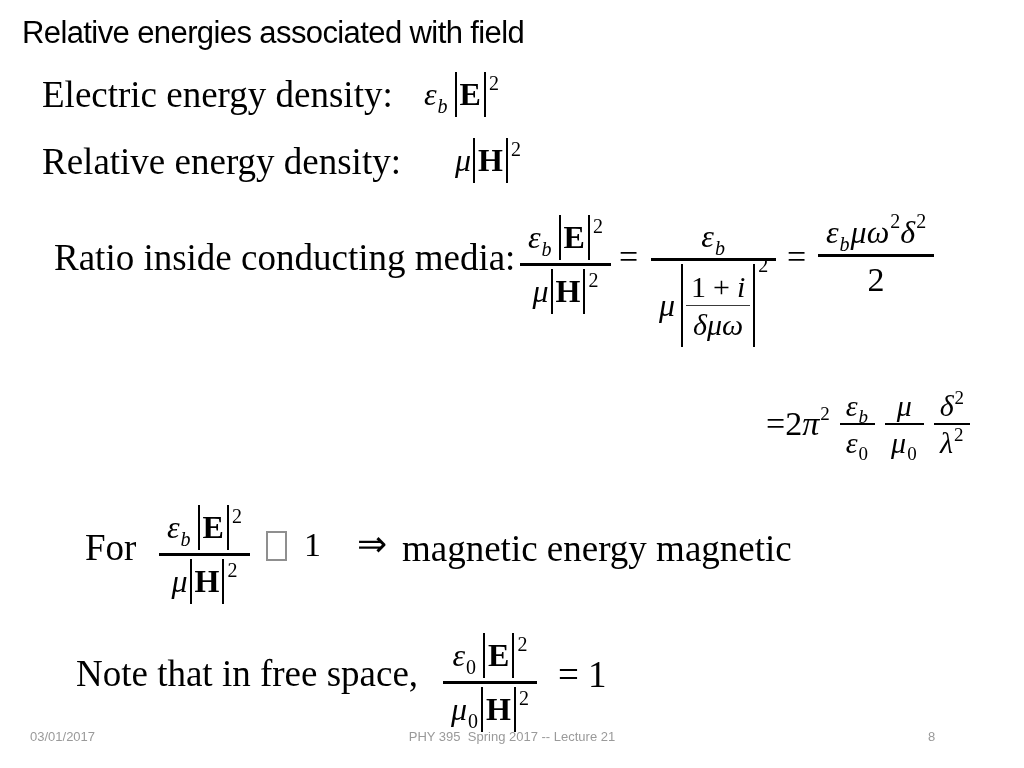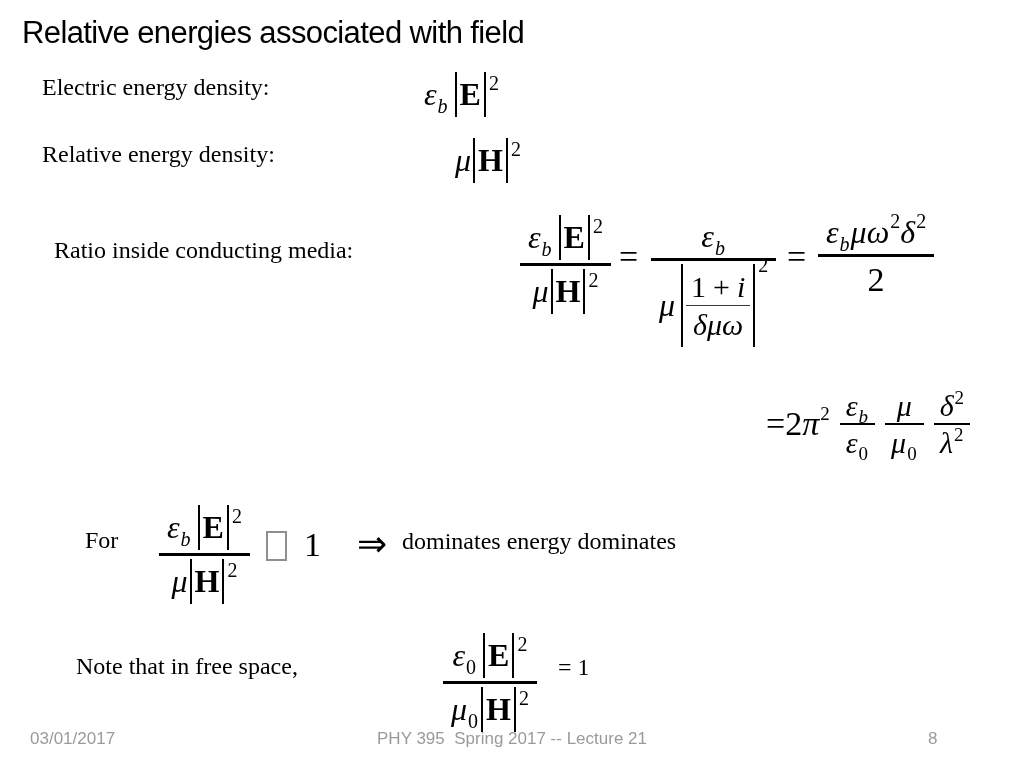--- a/index.html
+++ b/index.html
@@ -6,21 +6,21 @@
   body{
     width:1024px;height:768px;position:relative;overflow:hidden;
     background:#ffffff;color:#000;
     font-family:"Liberation Serif", serif;
   }
   .abs-el{position:absolute;white-space:nowrap;}
   .title{
     font-family:"Liberation Sans", sans-serif;
     font-size:31px;letter-spacing:-0.6px;color:#000;
   }
-  .lbl{font-size:24px;line-height:1.15;}
+  .lbl{font-size:37px;line-height:1.15;}
   .f34{font-size:34px;}
   .f36{font-size:36px;}
   
   .math{font-size:32px;line-height:1.15;}
   .mrow{position:absolute;display:flex;align-items:baseline;white-space:nowrap;}
   .mi{font-style:italic;}
   .mn{font-style:normal;}
   .bv{font-weight:bold;font-style:normal;}
   .sub{font-size:20px;font-style:italic;position:relative;top:8px;line-height:1;margin:0 1px;}
   .sub.rm{font-style:normal;}
@@ -47,21 +47,21 @@
   
   .cfrac{display:inline-flex;flex-direction:column;align-items:center;font-size:30px;line-height:1.1;}
   .cfrac .cnum,.cfrac .cden{display:inline-flex;align-items:baseline;padding:1px 6px;}
   .cfrac .cbar{align-self:stretch;height:0;border-top:2.5px solid #000;}
   .cfrac .sub{font-size:19px;top:7px;}
   .cfrac .sup{font-size:19px;top:-12px;}
   .controw{position:absolute;display:flex;align-items:center;gap:10px;}
   .tofu{position:absolute;width:17px;height:26px;border:2px solid #8f8f8f;background:transparent;}
   .footer{
     position:absolute;top:729px;font-family:"Liberation Sans", sans-serif;
-    font-size:17px;color:#9a9a9a;white-space:pre;
+    font-size:13px;color:#9a9a9a;white-space:pre;
   }
   .footer-center{left:0;right:0;text-align:center;}
 </style>
 </head>
 <body>
 
 <div class="abs-el title" style="left:22px;top:15px">Relative energies associated with field</div>
 
 <div class="abs-el lbl" style="left:42px;top:74px">Electric energy density:</div>
 <div class="mrow math" style="left:424px;top:72px">
@@ -197,21 +197,21 @@
     <span class="mi">μ</span>
     <span class="abs ml2">
         <span class="bv">H</span>
       </span>
       <span class="sup">2</span>
   </div>
 </div>
 <span class="tofu" style="left:266px;top:531px"></span>
 <span class="abs-el mn f34" style="left:304px;top:526px">1</span>
 <span class="abs-el mn f36" style="left:357px;top:523px">⇒</span>
-<span class="abs-el lbl" style="left:402px;top:528px">dominates energy dominates</span>
+<span class="abs-el lbl" style="left:402px;top:528px">magnetic energy magnetic</span>
 
 <div class="abs-el lbl" style="left:76px;top:653px">Note that in free space,</div>
 <div class="frac math" style="left:443px;top:630px">
   <div class="num">
     <span class="mi">ε</span>
       <span class="sub rm">0</span>
     <span class="abs ml6">
         <span class="bv">E</span>
       </span>
       <span class="sup">2</span>

